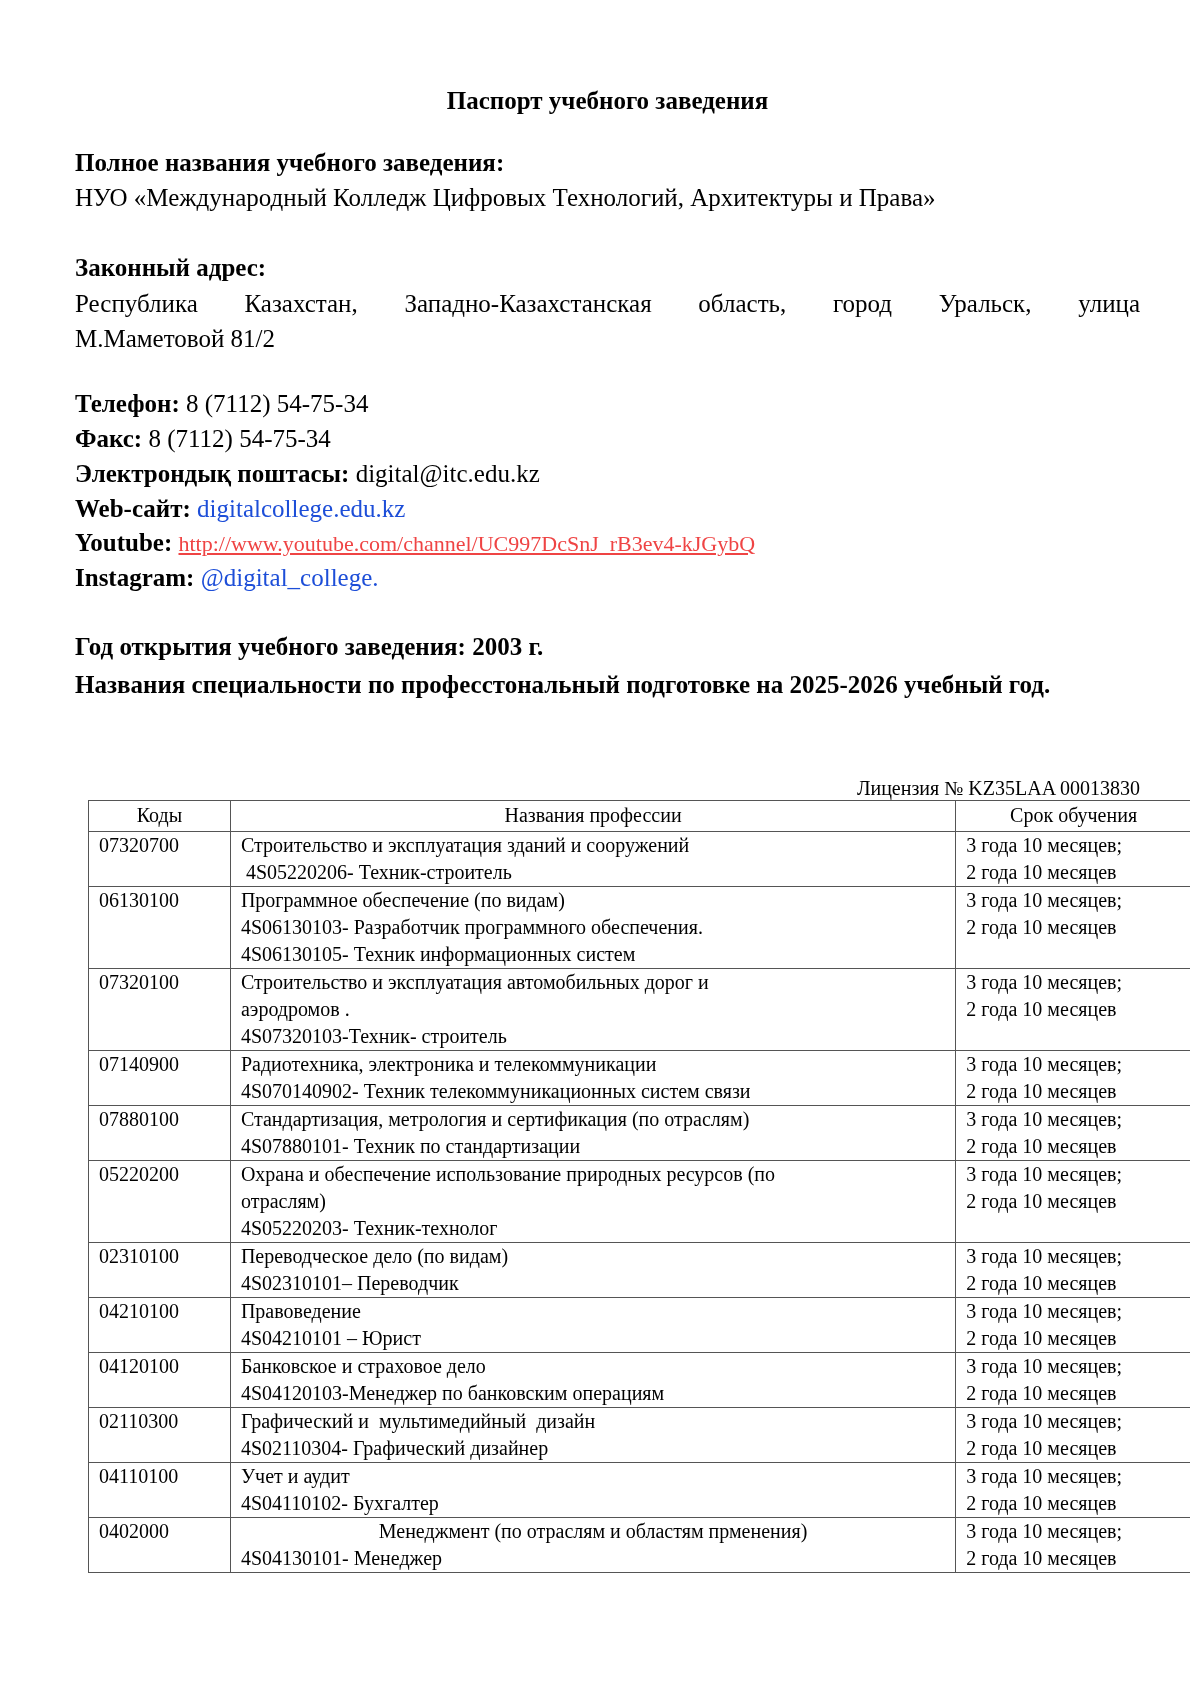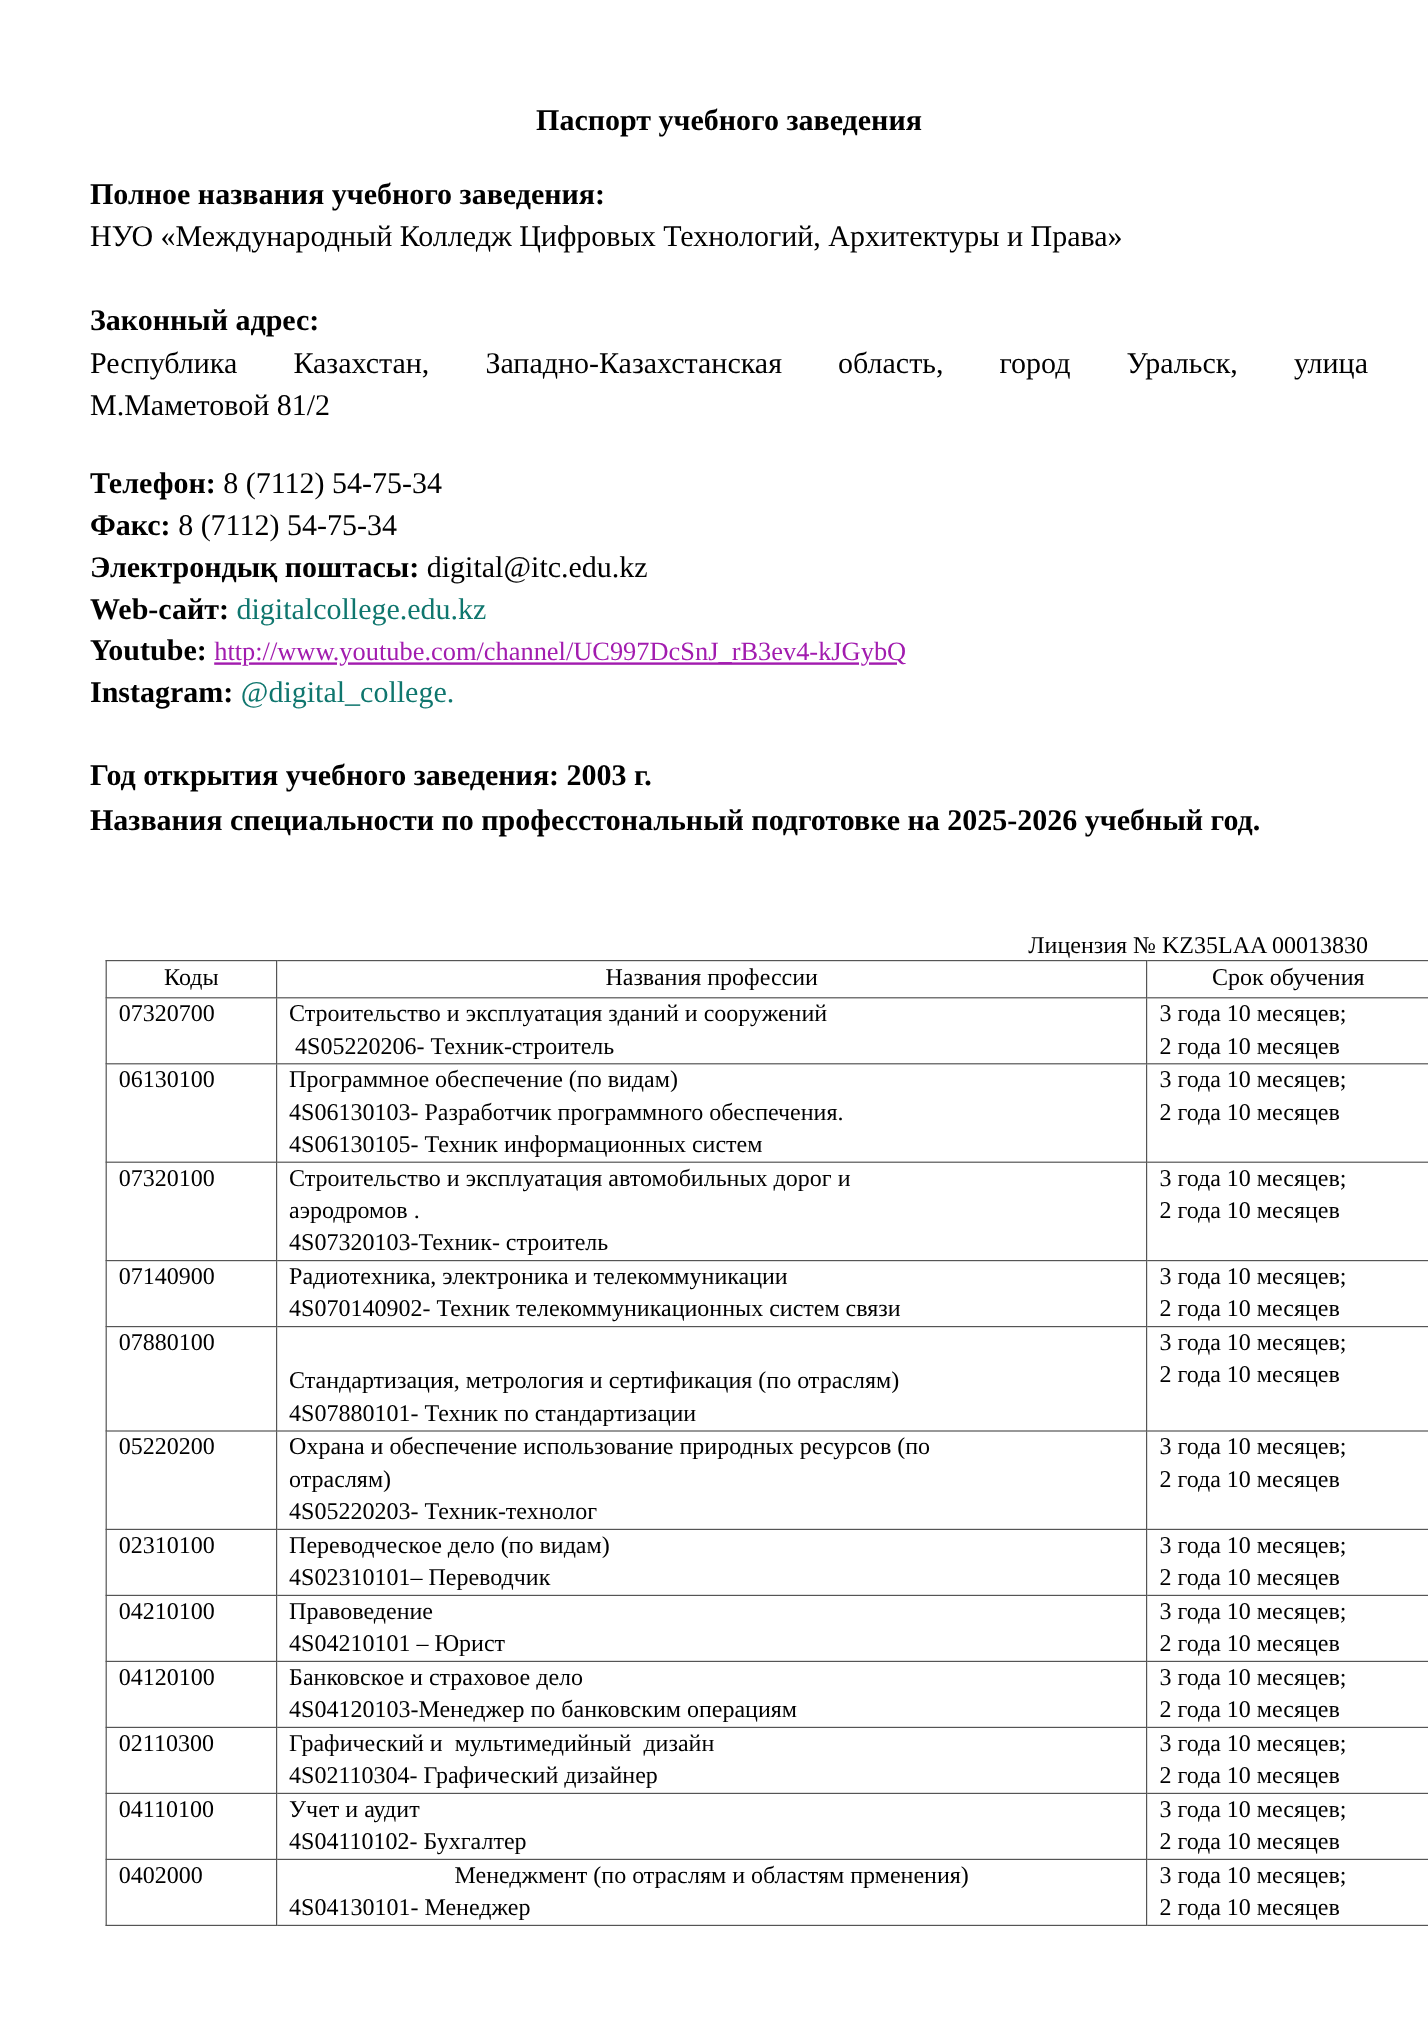--- a/index.html
+++ b/index.html
@@ -7,22 +7,22 @@
       width: 1190px; height: 1683px; position: relative; overflow: hidden;
       font-family: "Liberation Serif", "DejaVu Serif", serif; color: #000;
     }
     .page { position: absolute; left: 75px; top: 0; width: 1065px; }
     .title {
       position: absolute; top: 86px; left: 0; width: 1065px; text-align: center;
       font-weight: bold; font-size: 25px; line-height: 30px;
     }
     .line { position: absolute; left: 0; font-size: 25px; line-height: 30px; white-space: nowrap; }
     .b { font-weight: bold; }
-    .link { color: #0f766e; }
-    .ulink { color: #a21caf; text-decoration: underline; font-size: 22px; }
+    .link { color: #1d4ed8; }
+    .ulink { color: #ef4444; text-decoration: underline; font-size: 22px; }
     .justify {
       position: absolute; left: 0; width: 1065px; font-size: 25px; line-height: 37px;
       text-align: justify; text-align-last: left;
     }
     .addr1 { text-align: justify; text-align-last: justify; display: block; }
     .license {
       position: absolute; top: 777px; left: 0; width: 1065px; text-align: right;
       font-size: 20px; line-height: 22px;
     }
     table.prog {
@@ -132,21 +132,21 @@
             <span class="sub" style="white-space: pre;">4S070140902- Техник телекоммуникационных систем связи</span>
           </td>
           <td>
             <span class="sub">3 года 10 месяцев;</span>
             <span class="sub">2 года 10 месяцев</span>
           </td>
         </tr>
         <tr>
           <td>07880100</td>
           <td>
-            <span class="sub" style="white-space: pre; margin-top: 32px;">Стандартизация, метрология и сертификация (по отраслям)</span>
+            <span class="sub" style="white-space: pre;">Стандартизация, метрология и сертификация (по отраслям)</span>
             <span class="sub" style="white-space: pre;">4S07880101- Техник по стандартизации</span>
           </td>
           <td>
             <span class="sub">3 года 10 месяцев;</span>
             <span class="sub">2 года 10 месяцев</span>
           </td>
         </tr>
         <tr>
           <td>05220200</td>
           <td>

